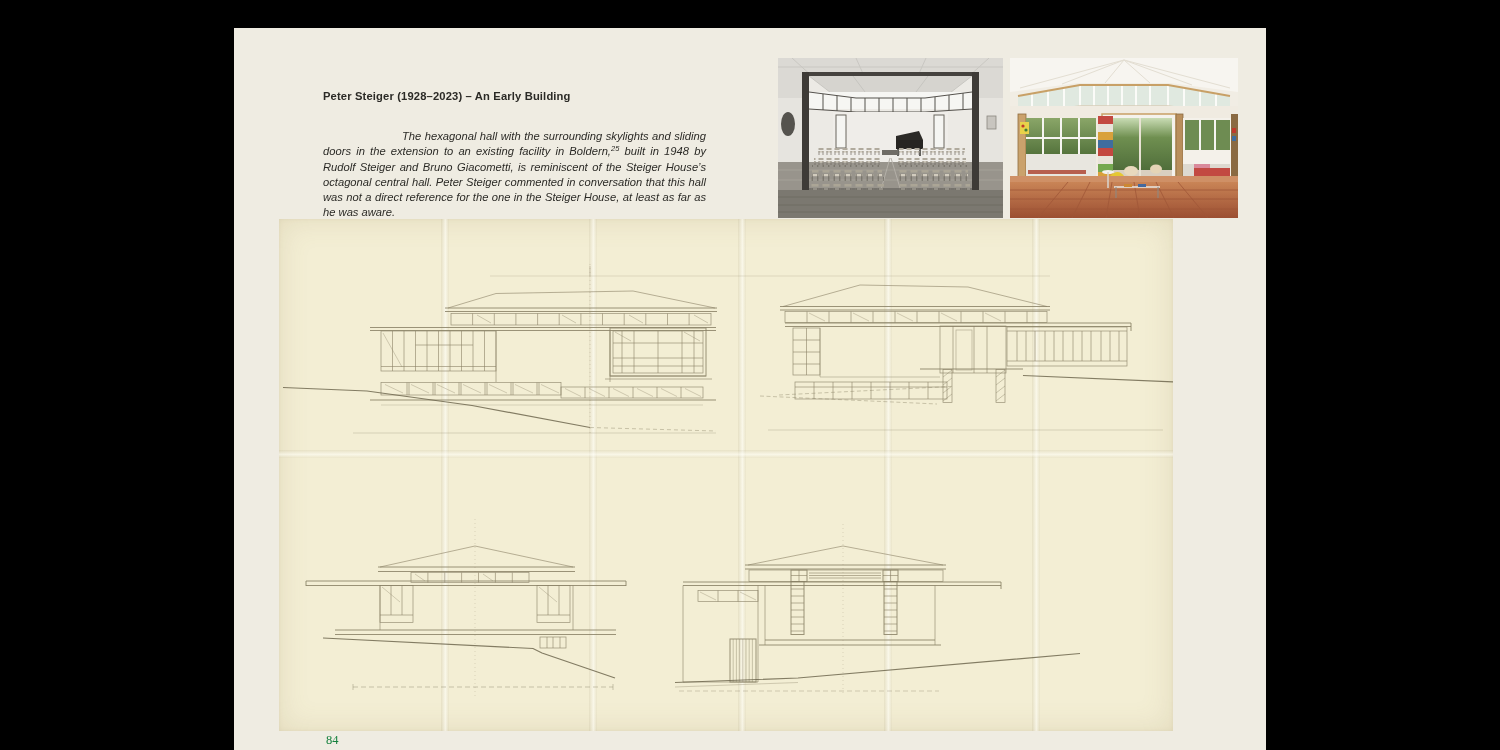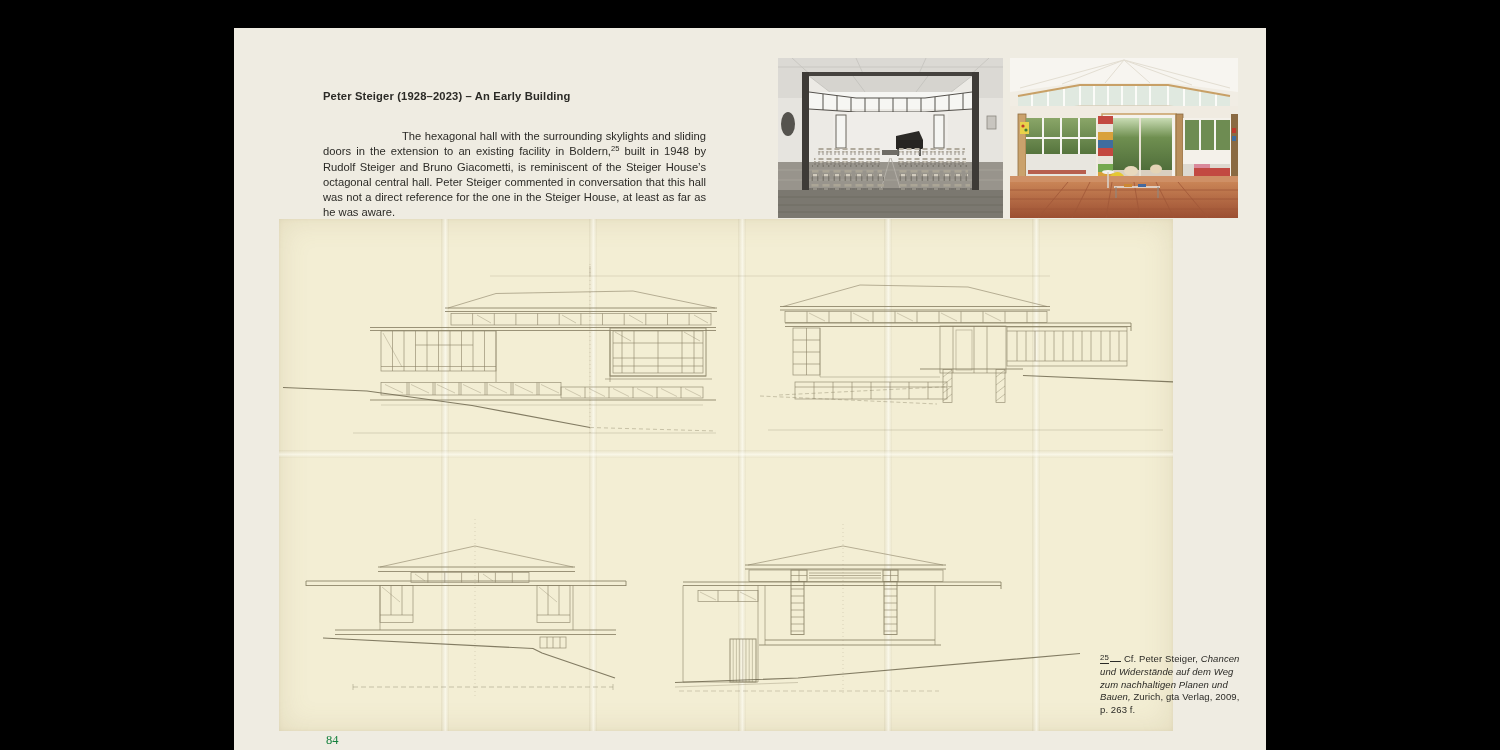--- a/index.html
+++ b/index.html
@@ -3,21 +3,21 @@
 <meta charset="utf-8">
 <style>
   html,body{margin:0;padding:0;background:#000;}
   .stage{position:relative;width:1500px;height:750px;background:#000;overflow:hidden;
          font-family:"Liberation Sans",sans-serif;color:#2b2a26;margin-top:28px;}
   .page{position:absolute;left:234px;top:0;width:1032px;height:750px;background:#efece2;}
 
   .heading{position:absolute;left:89px;top:62px;width:420px;
            font-size:11.2px;font-weight:bold;letter-spacing:.15px;}
   .bodytext{position:absolute;left:89px;top:90px;width:383px;
-            font-size:11.2px;line-height:15.2px;text-align:justify;text-indent:79px;}
+            font-size:11.2px;line-height:15.2px;text-align:justify;text-indent:79px;font-style:italic;}
   .bodytext sup{font-size:7.5px;line-height:0;vertical-align:4px;}
 
   .photo{position:absolute;top:30px;height:160px;overflow:hidden;}
   .photo-bw{left:544px;width:225px;}
   .photo-color{left:776px;width:228px;}
   .photo svg{display:block;}
 
   .sheet{position:absolute;left:45px;top:191px;width:894px;height:512px;
          background-color:#f3eed4;
          box-shadow:inset 0 0 30px rgba(140,120,70,.16), inset 0 0 4px rgba(150,130,80,.12);}
@@ -388,17 +388,16 @@
             <path d="M486,421 H656 M480,426 H662" stroke-width="1"></path>
             <path d="M396,463.5 L519,459 L801,434.5" stroke="#6f674f" stroke-width="1.2"></path>
             <path d="M396,468 L519,463.5" stroke-opacity="0.5"></path>
             <path d="M564,305 V475" stroke-dasharray="1 3" stroke-opacity="0.35"></path>
             <path d="M400,472 H660" stroke-dasharray="5 3" stroke-opacity="0.5"></path>
           </g>
         </g>
       </svg>
     </div>
 
-    <div class="footnote"><span class="fn-marker">25</span><span class="fn-rule"></span><span>Cf. Peter Steiger, </span><span class="it">Chancen und Widerstände auf dem Weg zum nachhaltigen Planen und Bauen,</span><span> Zurich, gta Verlag, 2009, p. 263 f.</span></div>
 
     <div class="pagenum">84</div>
   </div>
 </div>
 
 </body></html>

